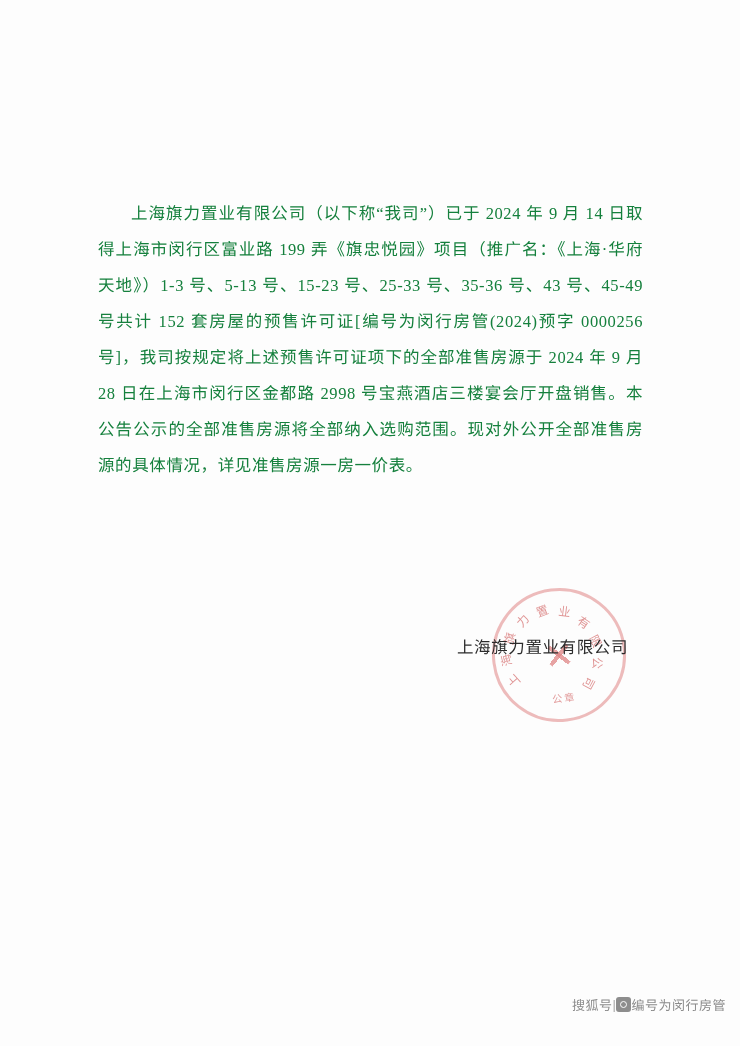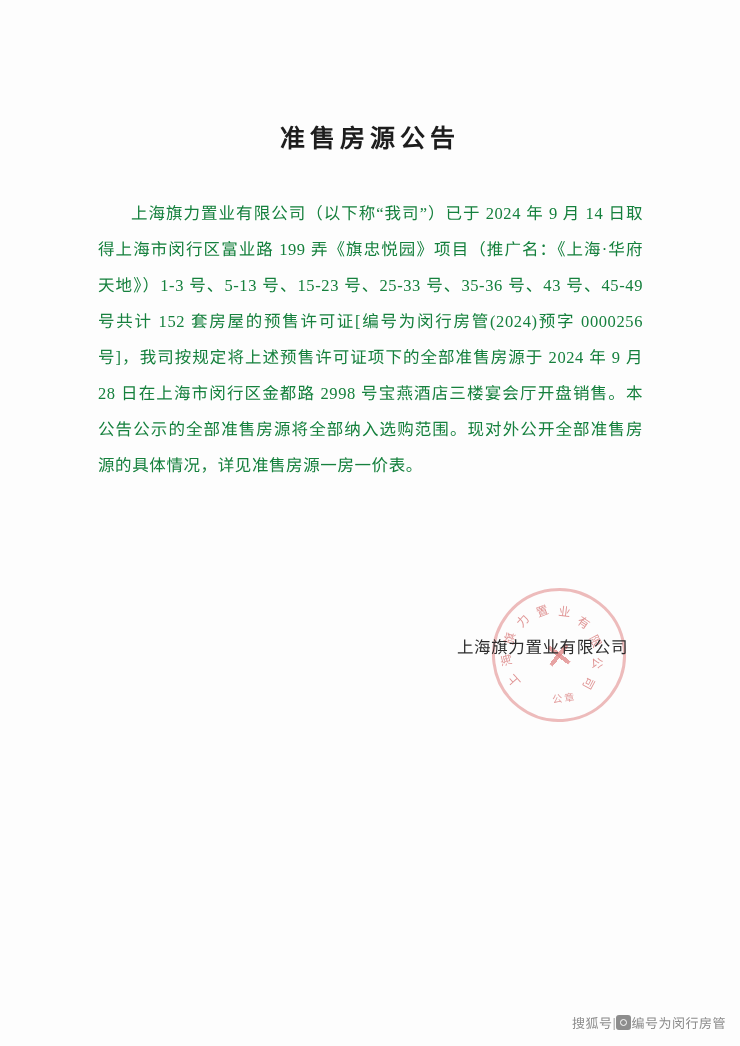--- a/index.html
+++ b/index.html
@@ -125,21 +125,21 @@
     width: 100%;
     text-align: center;
     color: rgba(197, 55, 55, 0.8);
     font-size: 10px;
     letter-spacing: 2px;
   }
 
   .watermark {
     position: absolute;
     right: 14px;
-    bottom: 14px;
+    bottom: 32px;
     display: flex;
     align-items: center;
     color: #8b8b8b;
     font-size: 13px;
     font-family: "Liberation Sans", sans-serif;
     letter-spacing: 0.5px;
   }
   .watermark .wm-logo {
     width: 15px;
     height: 15px;
@@ -161,21 +161,20 @@
   }
   .watermark .wm-sep {
     color: #a5a5a5;
   }
 </style>
 </head>
 <body>
 
 <div class="page">
 
-  <div class="doc-title">准售房源公告</div>
 
   <div class="body-text">
     <p>上海旗力置业有限公司（以下称“我司”）已于 2024 年 9 月 14 日取得上海市闵行区富业路 199 弄《旗忠悦园》项目（推广名：《上海·华府天地》）1-3 号、5-13 号、15-23 号、25-33 号、35-36 号、43 号、45-49 号共计 152 套房屋的预售许可证[编号为闵行房管(2024)预字 0000256 号]，我司按规定将上述预售许可证项下的全部准售房源于 2024 年 9 月 28 日在上海市闵行区金都路 2998 号宝燕酒店三楼宴会厅开盘销售。本公告公示的全部准售房源将全部纳入选购范围。现对外公开全部准售房源的具体情况，详见准售房源一房一价表。</p>
   </div>
 
   <div class="seal">
     <div class="seal-text">
         <span style="transform: rotate(-125deg);">上</span>
         <span style="transform: rotate(-97.2222deg);">海</span>
         <span style="transform: rotate(-69.4444deg);">旗</span>

